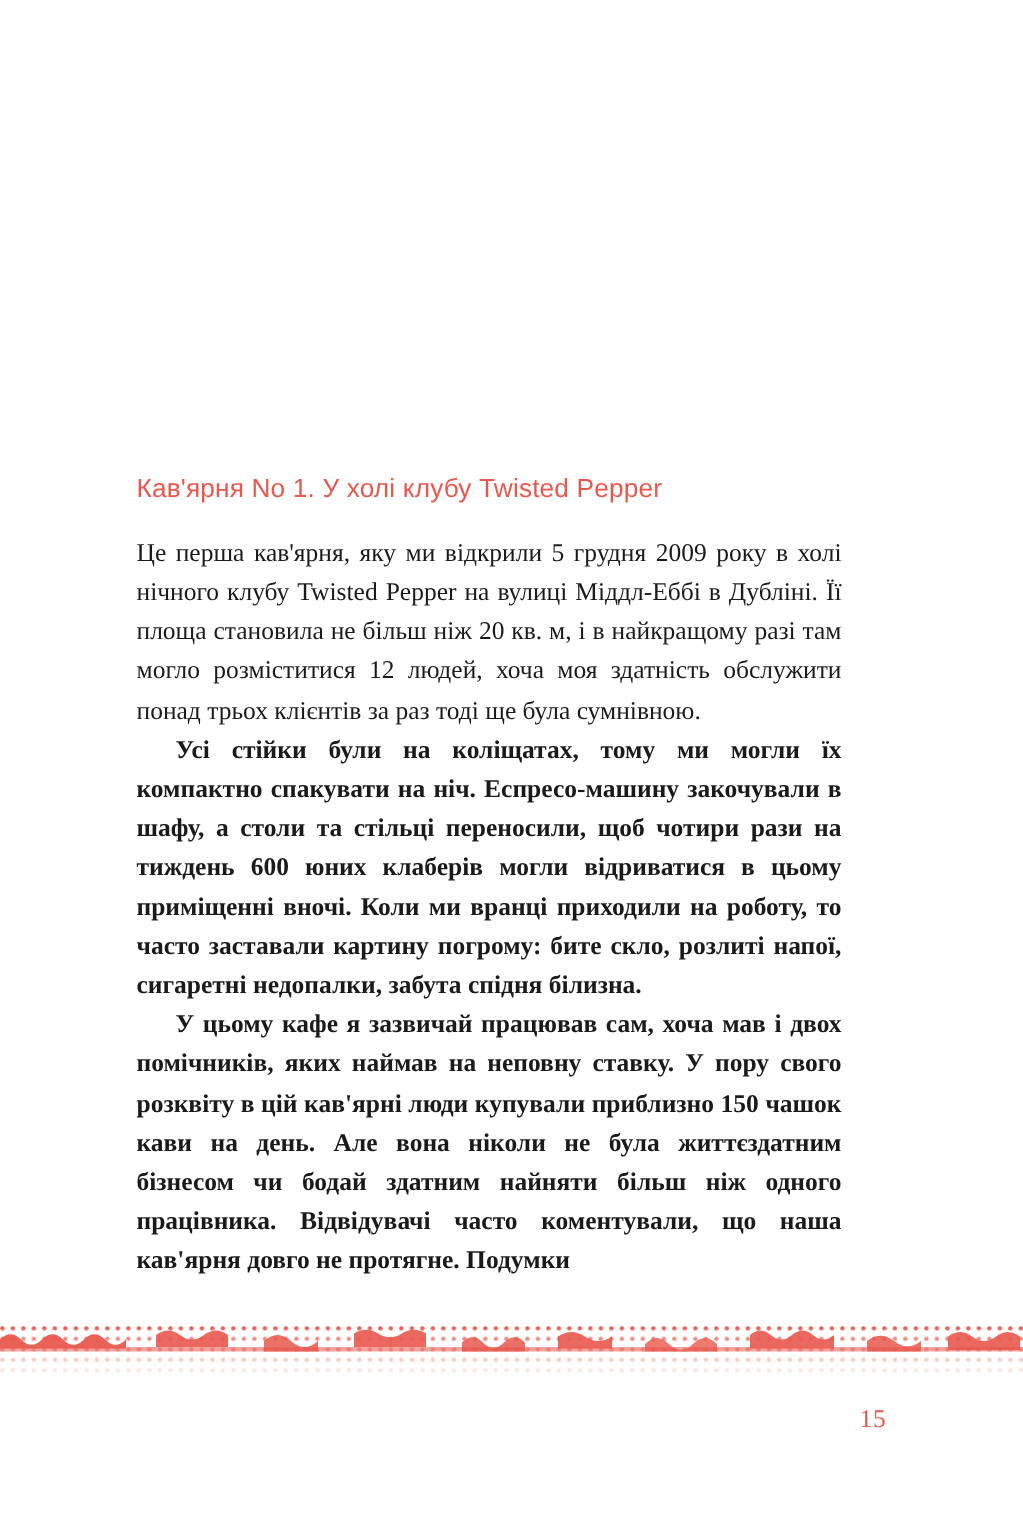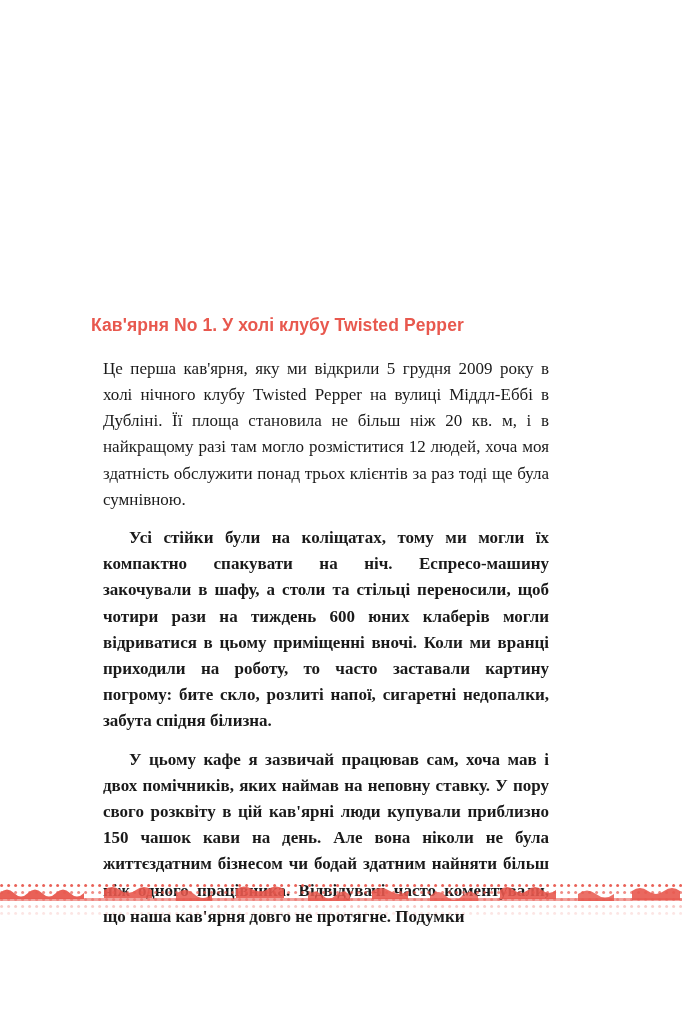--- a/index.html
+++ b/index.html
@@ -23,25 +23,25 @@
     left: 91px;
     top: 314px;
     width: 470px;
   }
   .section-title {
     font-family: "Liberation Sans", sans-serif;
     font-size: 17.5px;
     color: #e8584e;
     letter-spacing: 0.1px;
     margin: 0 0 19px 0;
-    font-weight: 700;
+    font-weight: 400;
     line-height: 1.3;
   }
   p.body-par {
-    margin: 12px;
+    margin: 0;
     font-size: 17px;
     line-height: 26.2px;
     color: #1a1a1a;
     text-align: justify;
     text-indent: 0;
     hyphens: manual;
   }
   p.body-par + p.body-par {
     text-indent: 26px;
     font-weight: bold;
@@ -106,14 +106,15 @@
         <path d="M372 7 q9 -6 18 0 q9 6 18 0 l0 8 l-36 0 z" opacity="0.9"></path>
         <path d="M430 12 q8 -8 16 0 q8 8 16 0 q8 -8 16 0 l0 5 l-48 0 z" opacity="0.8"></path>
         <path d="M500 6 q7 -6 14 0 q7 6 14 0 q7 -6 14 0 q7 6 14 0 l0 9 l-56 0 z" opacity="0.9"></path>
         <path d="M578 10 q9 -7 18 0 q9 7 18 0 l0 7 l-36 0 z" opacity="0.85"></path>
         <path d="M632 7 q8 -6 16 0 q8 6 16 0 q8 -6 16 0 l0 9 l-48 0 z" opacity="0.9"></path>
         <rect x="0" y="14" width="682" height="3" opacity="0.55"></rect>
       </g>
     </svg>
   </div>
 
+  <div class="folio">15</div>
 
 </div>
 
 </body></html>

